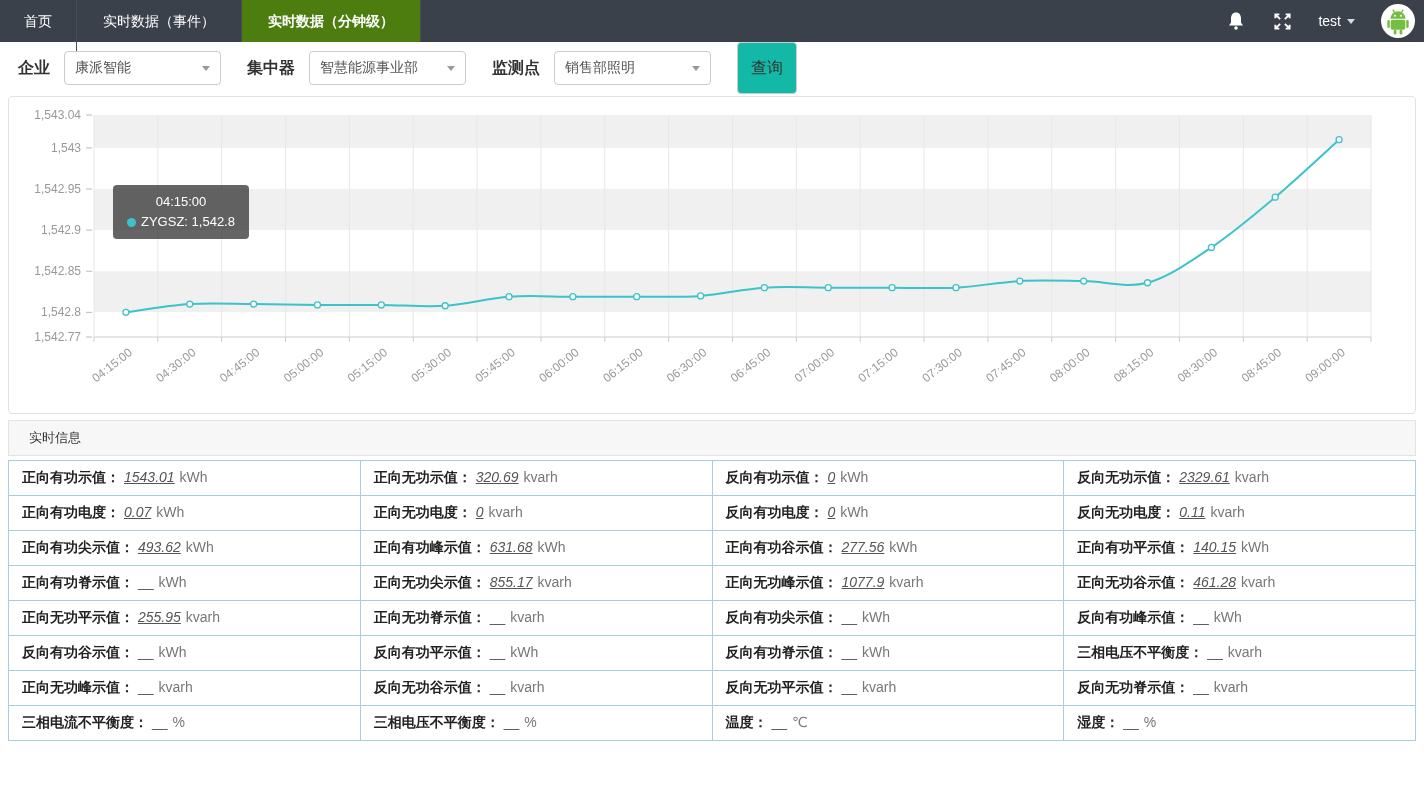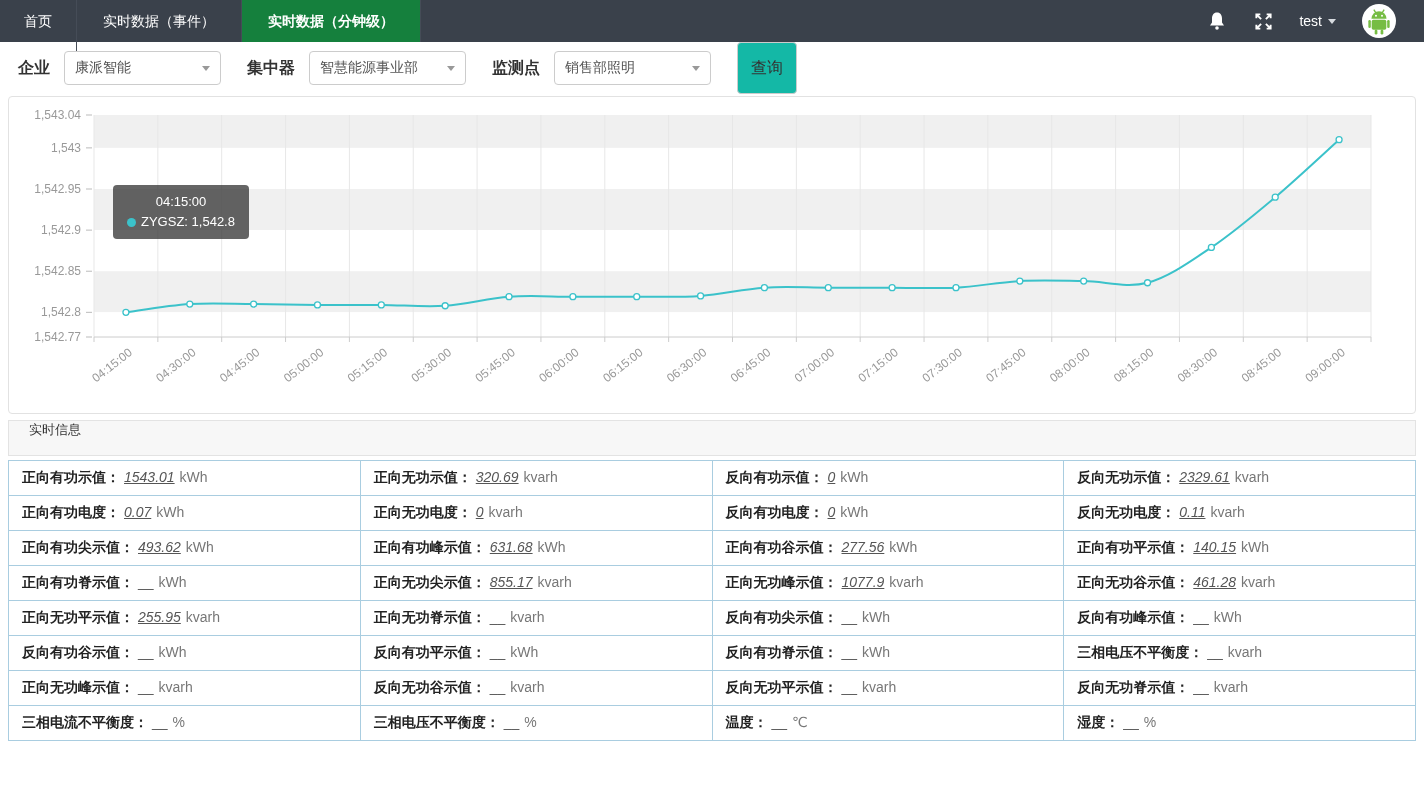--- a/index.html
+++ b/index.html
@@ -4,22 +4,22 @@
 <style>
   * { margin:0; padding:0; box-sizing:border-box; }
   html,body { width:1424px; height:805px; overflow:hidden; background:#fff;
     font-family:"Liberation Sans","DejaVu Sans",sans-serif; }
 
   
   .navbar { height:42px; background:#3a414b; display:flex; align-items:center; }
   .nav-tab { color:#fff; font-size:14px; line-height:42px; padding:0 26px;
     border-right:1px solid #454c57; cursor:pointer; white-space:nowrap; }
   .nav-tab.first { padding:16px 24px; }
-  .nav-tab.active { background:#15803d; font-weight:bold; }
-  .nav-right { margin-left:auto; display:flex; align-items:center; gap:26px; padding-right:28px; }
+  .nav-tab.active { background:#4d7c0f; font-weight:bold; }
+  .nav-right { margin-left:auto; display:flex; align-items:center; gap:26px; padding-right:9px; }
   .nav-ic { width:20px; height:20px; display:flex; align-items:center; justify-content:center; }
   .user-menu { color:#fff; font-size:14px; display:flex; align-items:center; gap:6px; }
   .caret-down-w { width:0; height:0; border-left:4px solid transparent; border-right:4px solid transparent;
     border-top:5px solid #d7dbe0; }
   .avatar { width:34px; height:34px; border-radius:50%; background:#fff; display:flex;
     align-items:center; justify-content:center; overflow:hidden; }
 
   
   .filterbar { height:52px; display:flex; align-items:center; padding-left:18px; gap:10px; background:#fff; }
   .f-label { font-size:16px; font-weight:bold; color:#333; margin-right:4px; white-space:nowrap; }
@@ -36,21 +36,21 @@
   .chart-title { font-size:15px; font-weight:bold; color:#333; padding:12px 14px 2px; }
   .chart-wrap { position:relative; height:316px; }
   #chart-svg { position:absolute; left:0; top:0; }
   .tooltip { position:absolute; left:104px; top:88px; background:rgba(50,50,50,0.75); color:#fff;
     border-radius:4px; padding:7px 14px; font-size:13px; line-height:20px; pointer-events:none; }
   .tooltip .tt-time { text-align:center; }
   .tooltip .tt-dot { display:inline-block; width:9px; height:9px; border-radius:50%; margin-right:5px; vertical-align:-1px; }
 
   
   .info-header { margin:6px 8px 0; height:36px; background:#f7f7f7; border:1px solid #e3e3e3;
-    display:flex; align-items:flex-start; padding-left:20px; font-size:13px; color:#333; }
+    display:flex; align-items:center; padding-left:20px; font-size:13px; color:#333; }
   .info-table { margin:4px 8px 0; width:1408px; border-collapse:collapse; table-layout:fixed; }
   .info-table td { border:1px solid #a9cde0; height:35px; padding-left:13px; font-size:14px;
     white-space:nowrap; overflow:hidden; }
   .cell-label { font-weight:bold; color:#222; }
   .cell-value { font-style:italic; text-decoration:underline; color:#555; margin:0 5px 0 4px; cursor:pointer; }
   .cell-value.empty { font-style:normal; text-decoration:none; cursor:default; }
   .cell-unit { color:#777; }
 </style>
 </head>
 <body>

